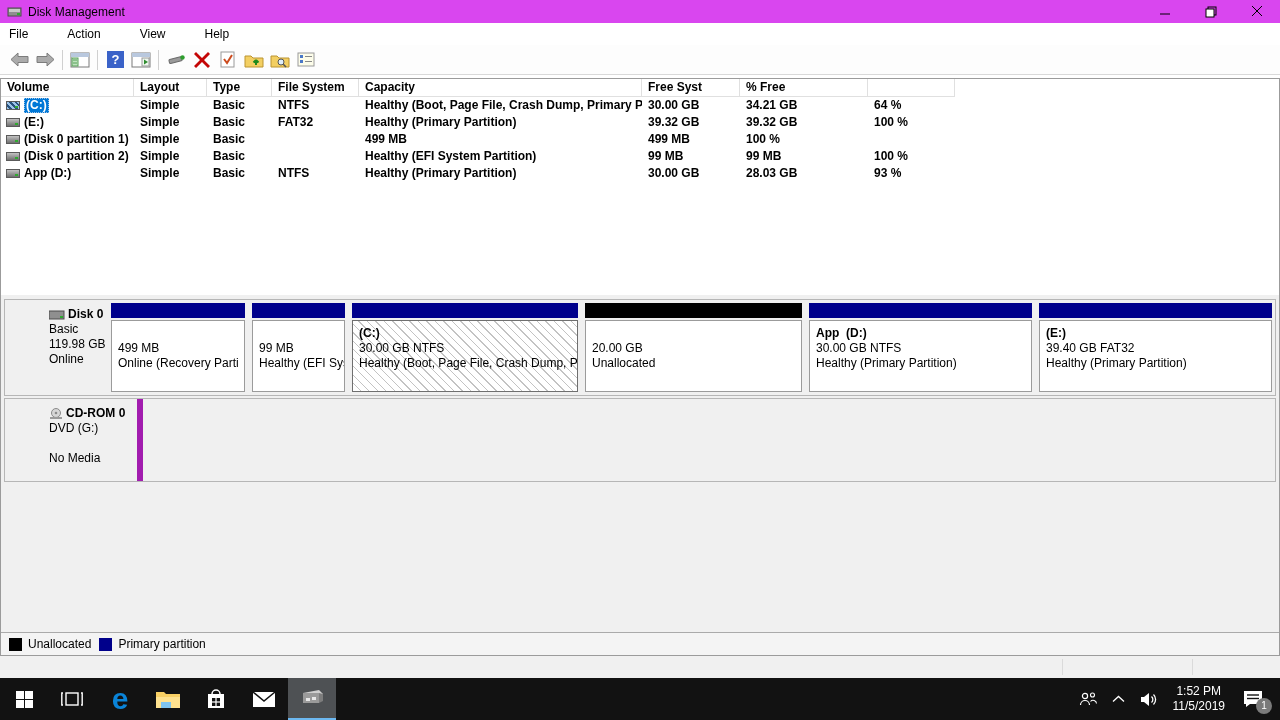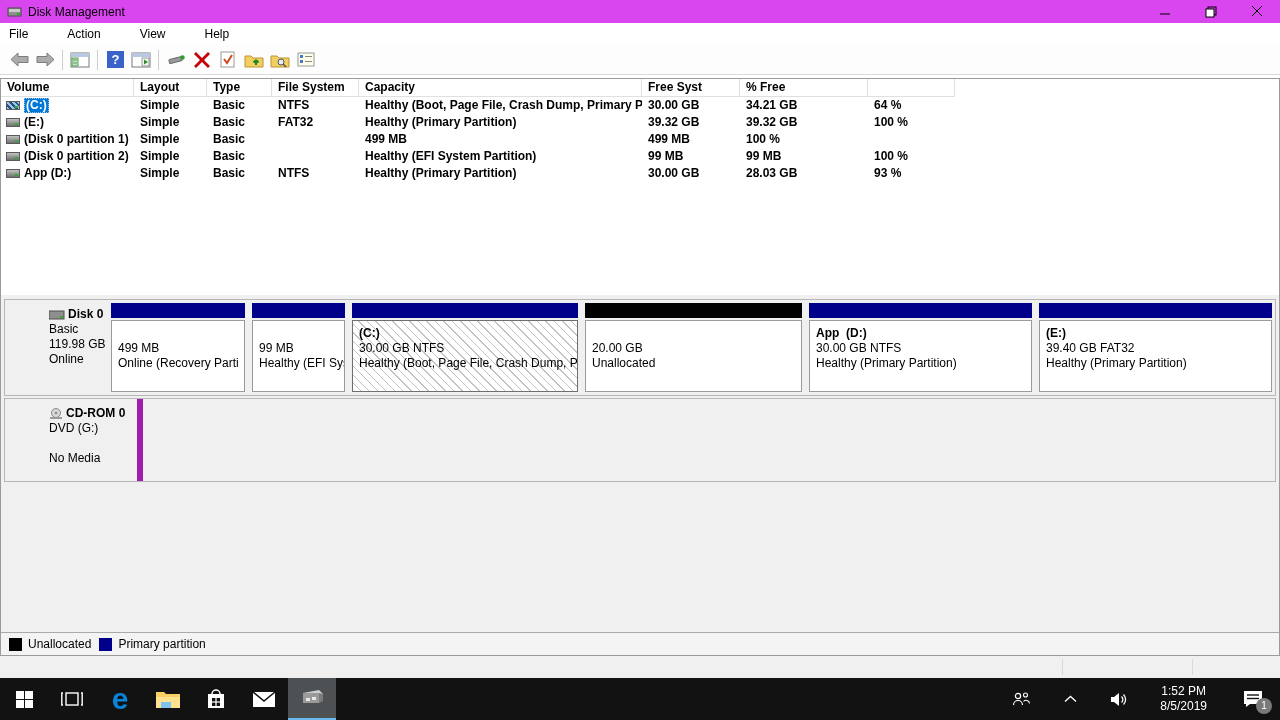--- a/index.html
+++ b/index.html
@@ -59,21 +59,21 @@
   .ssep { position:absolute; top:3px; bottom:3px; width:1px; background:#dadada; }
 
   
   .taskbar { position:absolute; left:0; right:0; bottom:0; height:42px; background:#121212; display:flex; align-items:stretch; color:#fff; }
   .tb-btn { width:48px; display:flex; align-items:center; justify-content:center; }
   .searchbox { width:342px; background:#4a4a4a; display:flex; align-items:center; padding:0 10px; gap:10px; }
   .cortana-ring { width:18px; height:18px; border:2px solid #eaeaea; border-radius:50%; flex:0 0 auto; }
   .search-input { flex:1; background:transparent; border:none; outline:none; color:#d8d8d8; font-size:15px; font-family:"Liberation Sans",sans-serif; }
   .search-input::placeholder { color:#d0d0d0; opacity:1; }
   .app-active { background:#4e5154; border-bottom:2px solid #6cb8f0; }
-  .tray { margin-left:auto; display:flex; align-items:center; gap:25px; padding-right:10px; }
+  .tray { margin-left:auto; display:flex; align-items:center; gap:7px; padding-right:10px; }
   .tray-ic { width:24px; height:30px; display:flex; align-items:center; justify-content:center; }
   .clock { text-align:center; line-height:15px; font-size:12px; padding:0 4px; }
   .ac-wrap { position:relative; width:34px; height:34px; display:flex; align-items:center; justify-content:center; }
   .badge { position:absolute; right:-2px; bottom:2px; width:16px; height:16px; border-radius:50%; background:#7a7a7a; color:#fff; font-size:10px; line-height:16px; text-align:center; }
 
   .edge-e { font-size:30px; font-weight:bold; color:#0a84d8; line-height:30px; }
 </style>
 </head>
 <body>
 
@@ -435,21 +435,21 @@
         </svg>
     </span>
     <span class="tray-ic">
       <svg width="19" height="15">
           <path d="M1 5 H4 L9 1 V14 L4 10 H1 Z" fill="#fff"></path>
           <path d="M11.5 4.5 a4 4 0 0 1 0 6 M13.5 2.5 a7 7 0 0 1 0 10" fill="none" stroke="#fff" stroke-width="1.3"></path>
         </svg>
     </span>
     <span class="clock">
       <div>1:52 PM</div>
-      <div>8/5/2019</div>
+      <div>11/5/2019</div>
     </span>
     <span class="ac-wrap">
       <svg width="22" height="20">
           <path d="M2 2 H20 V15 H8 L4 18 V15 H2 Z" fill="#fff"></path>
           <line x1="5" y1="6" x2="17" y2="6" stroke="#121212" stroke-width="1.4"></line>
           <line x1="5" y1="9.5" x2="17" y2="9.5" stroke="#121212" stroke-width="1.4"></line>
         </svg>
       <span class="badge">1</span>
     </span>
   </div>

